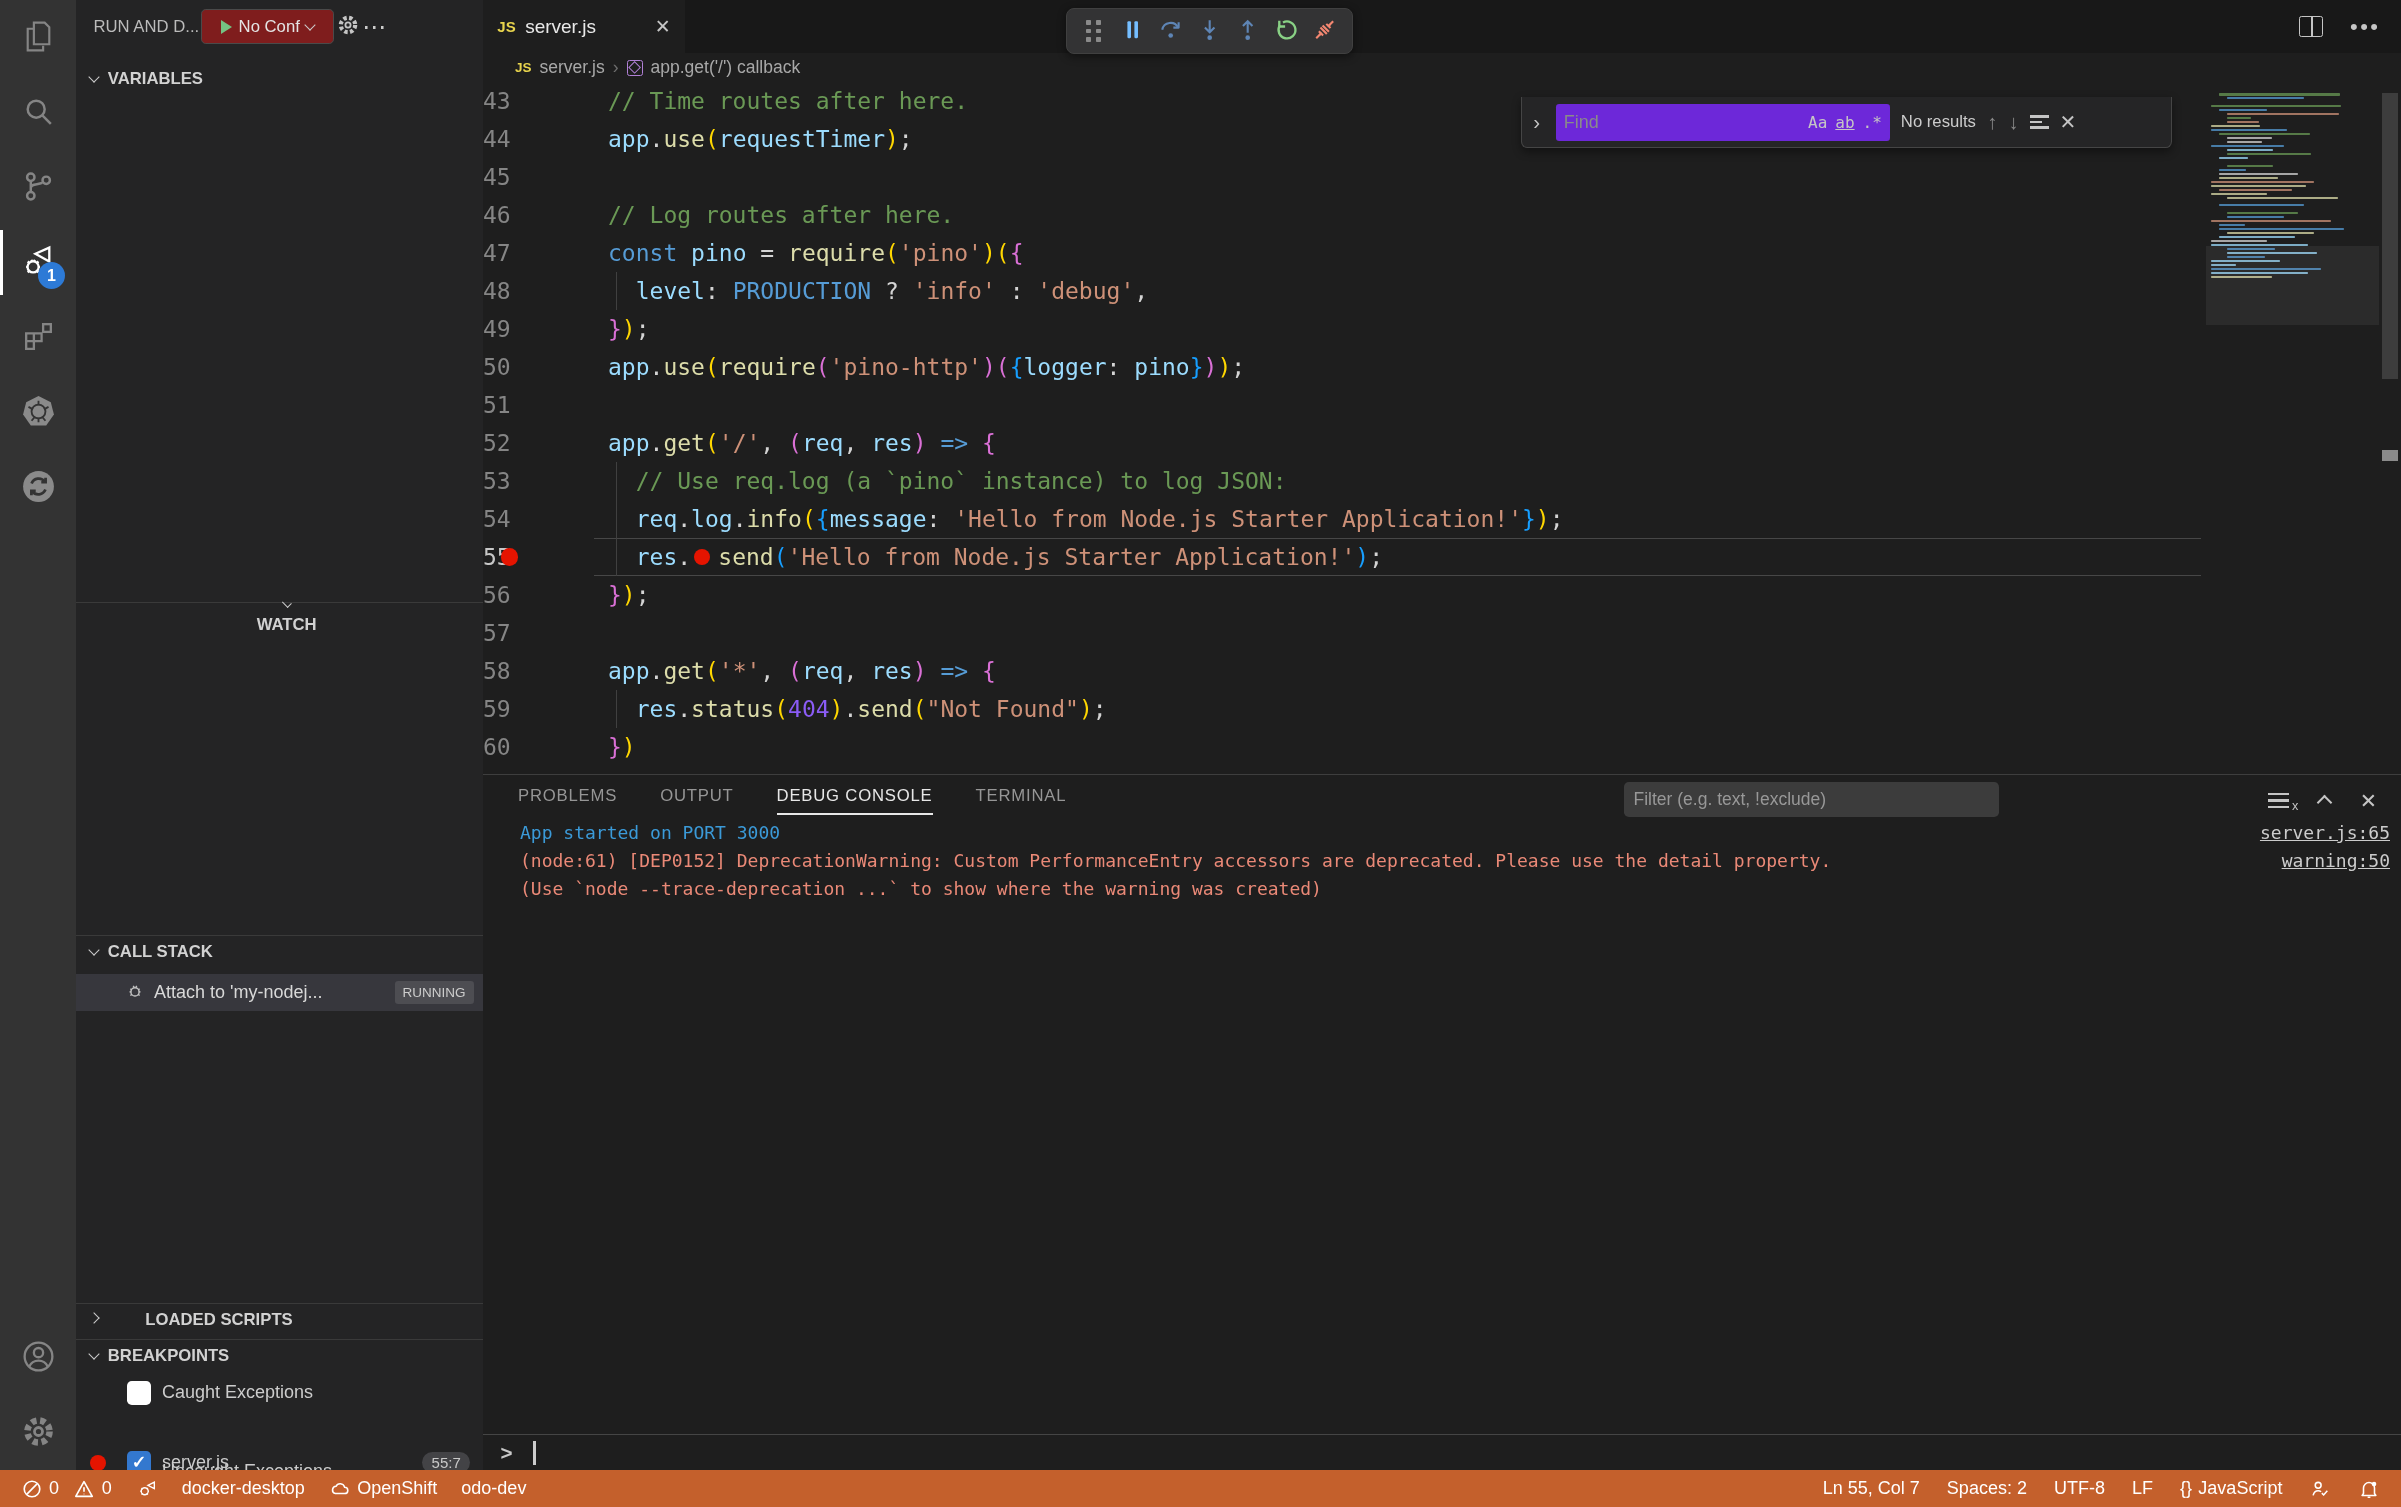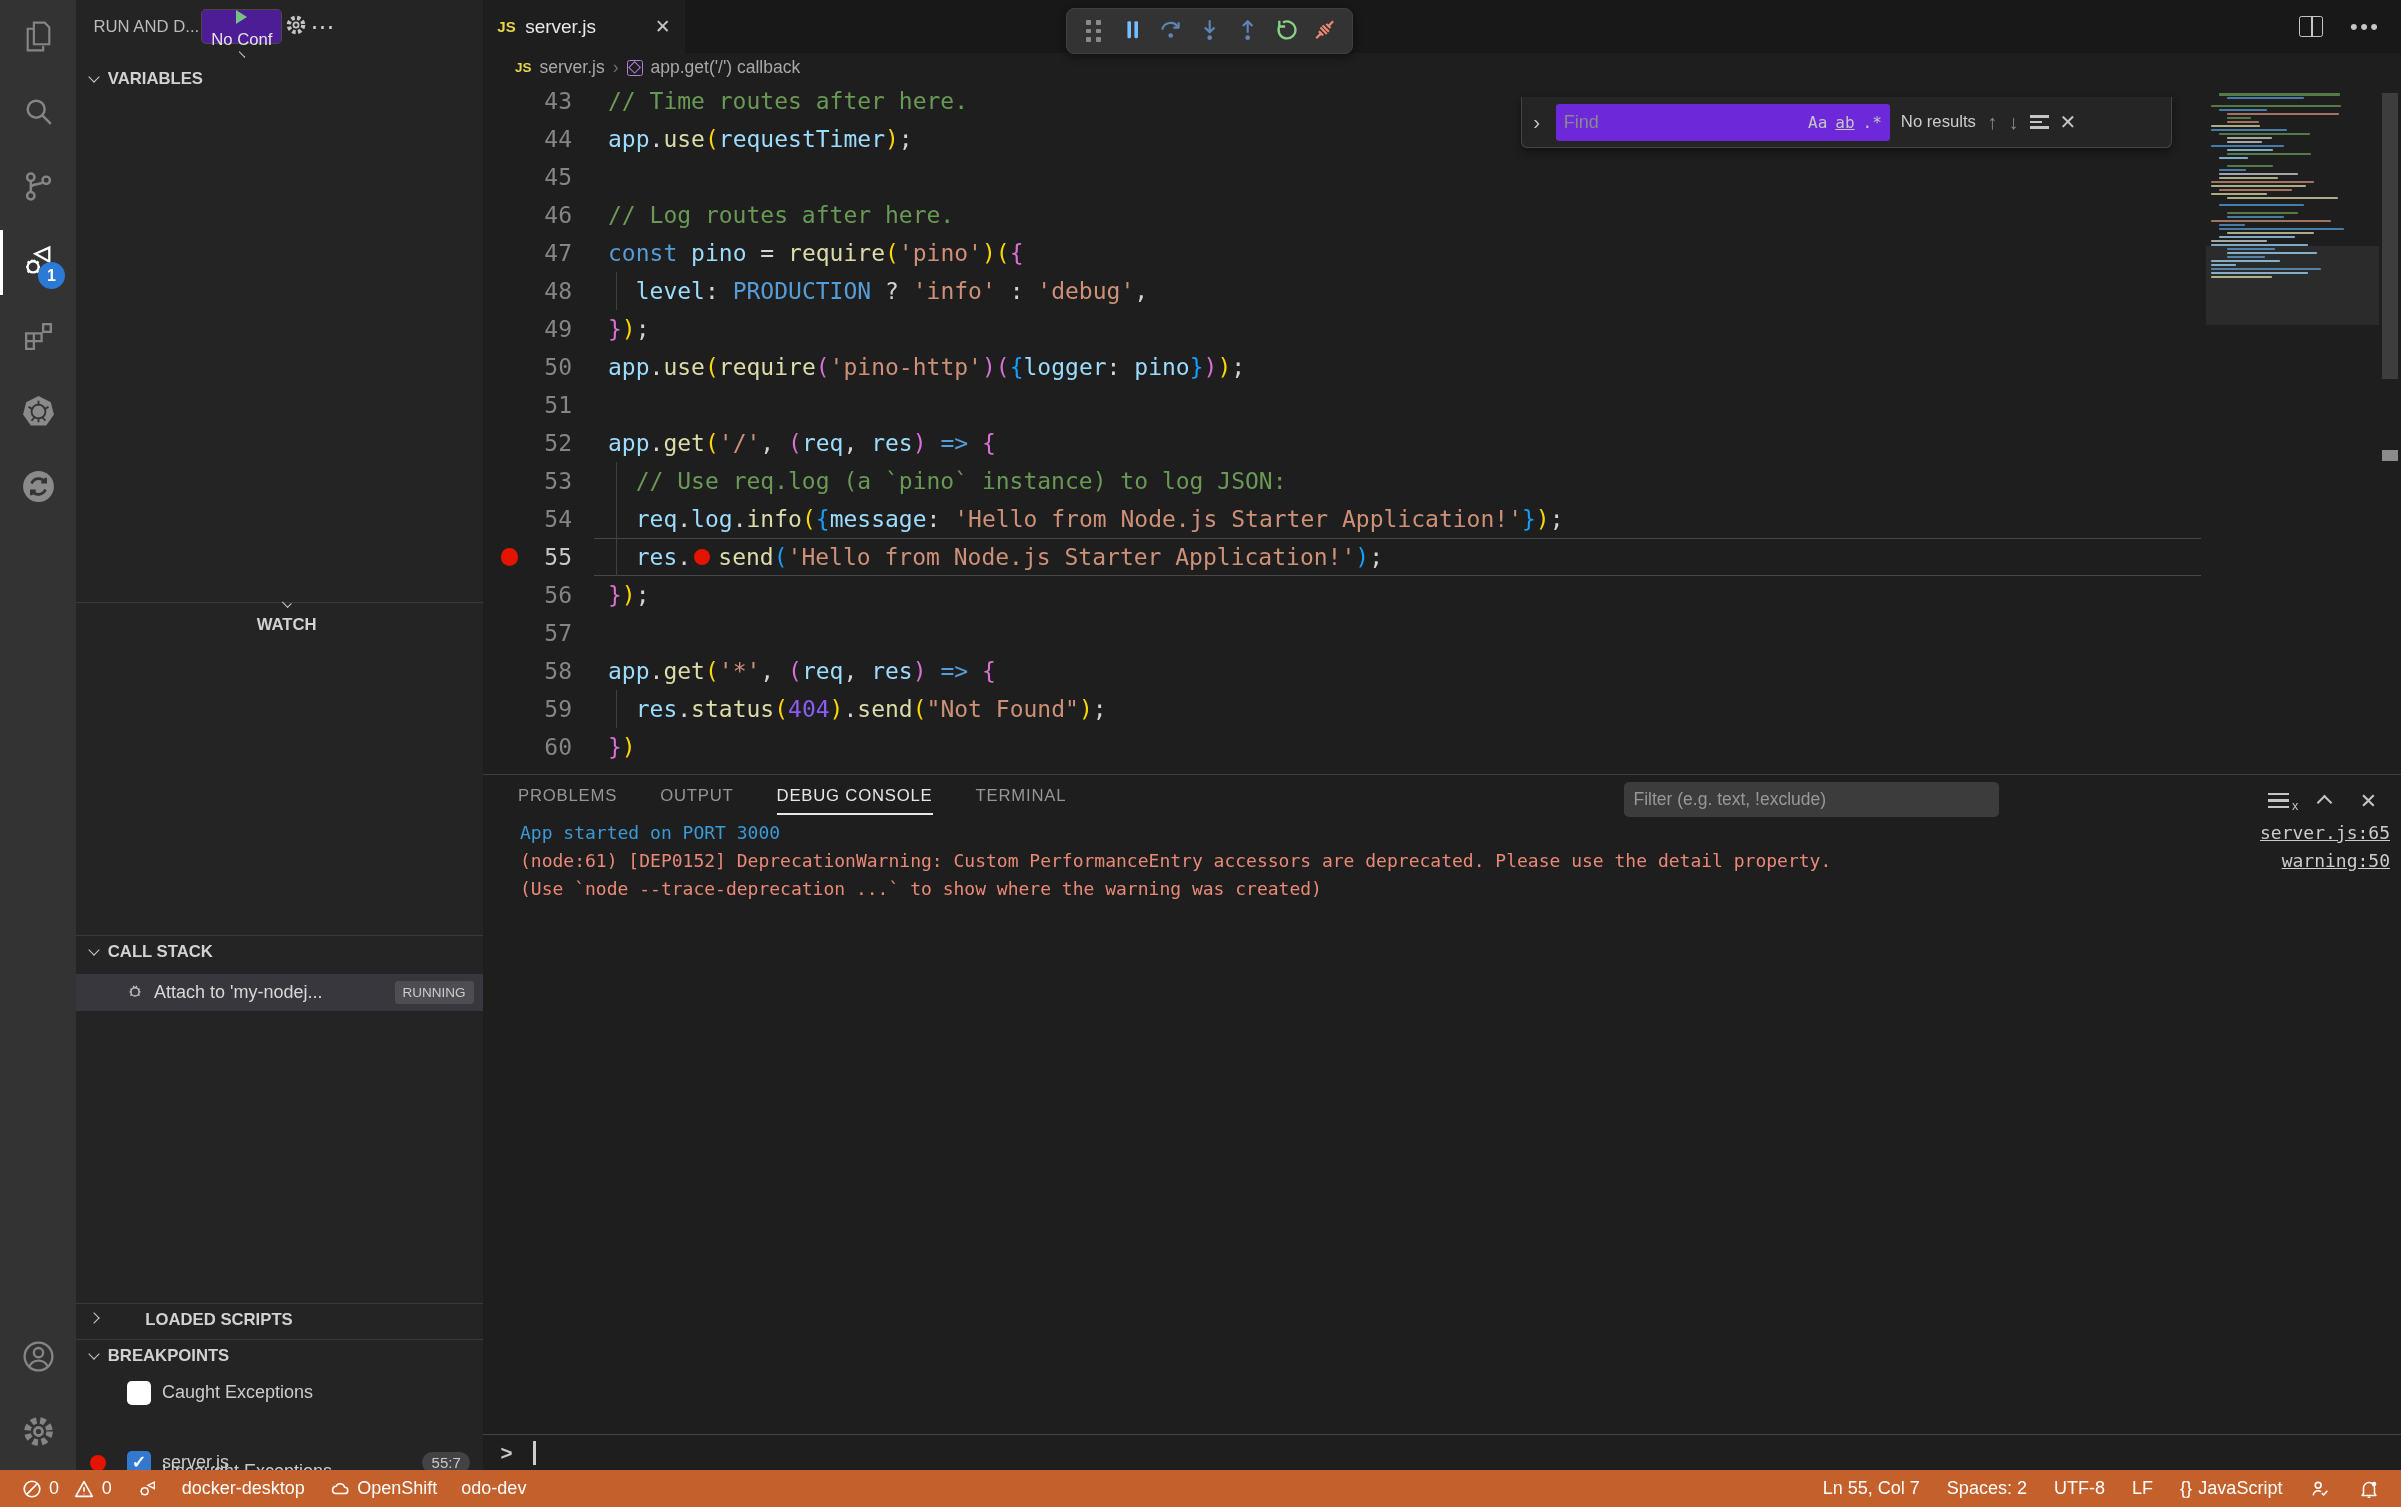--- a/index.html
+++ b/index.html
@@ -12,21 +12,21 @@
   .ab-item { position:relative; width:76px; height:75px; display:flex; align-items:center; justify-content:center; }
   .ab-item svg { width:37px; height:37px; }
   .ab-item.active::before { content:""; position:absolute; left:0; top:4.8px; bottom:4.8px; width:3.2px; background:#ffffff; }
   .ab-badge { position:absolute; right:11px; bottom:11px; min-width:27px; height:27px; border-radius:13.5px; color:#fff; font-size:16px; font-weight:700; display:flex; align-items:center; justify-content:center; }
   .ab-bottom { position:absolute; bottom:0; left:0; width:76px; display:flex; flex-direction:column; align-items:center; }
 
   
   .sidebar { position:absolute; left:76px; top:0; width:407px; bottom:37px; background:#242425; color:#cccccc; }
   .sb-toolbar { height:53px; display:flex; align-items:center; padding:0 11px 0 17.5px; gap:2px; }
   .sb-title { font-size:16.7px; color:#bbbbbb; white-space:nowrap; }
-  .noconf-btn { height:35px; background:#4c1d95; border:0.8px solid #4a4a4a; border-radius:4.8px; display:flex; align-items:center; gap:6.4px; padding:0 9px; cursor:pointer;flex-direction:column; }
+  .noconf-btn { height:35px; background:#7f1d1d; border:0.8px solid #4a4a4a; border-radius:4.8px; display:flex; align-items:center; gap:6.4px; padding:0 19px; cursor:pointer; }
   .play-tri { width:0; height:0; border-left:11px solid #75c282; border-top:7.1px solid transparent; border-bottom:7.1px solid transparent; }
   .noconf-label { font-size:16.7px; color:#e4e4e4; }
   .chev { display:inline-block; width:8px; height:8px; border-right:1.6px solid #cccccc; border-bottom:1.6px solid #cccccc; transform:rotate(45deg); margin-top:-3.2px; }
   .chev.right { transform:rotate(-45deg); }
   .sb-gear svg { width:24px; height:24px; }
   .sb-dots { font-size:24px; color:#cccccc; letter-spacing:1.6px; line-height:16px; }
   .section-header { position:absolute; left:0; right:0; height:33px; display:flex; align-items:center; gap:9.5px; padding-left:14.3px; font-size:16.7px; font-weight:700; color:#d2d2d2; background:#242425; }
   .section-header.bordered { border-top:0.8px solid #3a3a3a; }
   .cs-row { position:absolute; left:0; right:0; height:37px; background:#37373d; display:flex; align-items:center; gap:8px; padding:0 9.5px 0 48px; }
   .cs-label { font-size:18px; color:#d8d8d8; white-space:nowrap; overflow:hidden; }
@@ -50,21 +50,21 @@
   .split-ico { width:24px; height:20.6px; border:1.6px solid #c5c5c5; border-radius:2.4px; position:relative; }
   .split-ico::after { content:""; position:absolute; left:50%; top:0; bottom:0; width:1.6px; background:#c5c5c5; }
   .more-dots { font-size:22px; letter-spacing:2.4px; }
   .breadcrumb { position:absolute; left:0; right:0; top:53px; height:29px; display:flex; align-items:center; gap:8px; padding-left:32px; font-size:17.5px; color:#a8a8a8; background:#1e1e1e; }
   .bc-sep { color:#6e6e6e; font-size:17.5px; }
   .cube { width:16px; height:16px; border:1.6px solid #b180d7; border-radius:2.4px; transform:rotate(0deg); position:relative; }
   .cube::after { content:""; position:absolute; left:2.4px; top:2.4px; right:2.4px; bottom:2.4px; border:1.2px solid #b180d7; transform:rotate(45deg); }
 
   .code-region { position:absolute; left:0; right:0; top:82px; bottom:0; }
   .code-line { position:relative; height:38px; display:flex; align-items:center; font-family:"DejaVu Sans Mono",monospace; font-size:23px; white-space:pre; }
-  .code-line .ln { width:89px; text-align:right; color:#858585; flex:0 0 auto; }
+  .code-line .ln { width:89px; text-align:left; color:#858585; flex:0 0 auto; }
   .code-line.current .ln { color:#c8c8c8; }
   .code-line .code { margin-left:36px; }
   .gutter-bp { position:absolute; left:17.5px; top:10.3px; width:17.5px; height:17.5px; border-radius:50%; }
   .cl-box { position:absolute; left:111px; right:200px; top:0; bottom:0; border-top:0.8px solid #474747; border-bottom:0.8px solid #474747; }
   .guide { position:absolute; left:133px; top:0; bottom:0; width:0.8px; background:#404040; }
   .tok-cmt{color:#6a9955} .tok-var{color:#9cdcfe} .tok-fn{color:#dcdcaa} .tok-kw{color:#569cd6}
   .tok-str{color:#ce9178} .tok-num{color:#8b5cf6} .tok-op{color:#d4d4d4} .tok-const{color:#569cd6}
   .tok-p1{color:#ffd700} .tok-p2{color:#da70d6} .tok-p3{color:#179fff}
   .inline-bp { display:inline-block; width:16px; height:16px; border-radius:50%; margin:0 8px 0 3.2px; }
 

